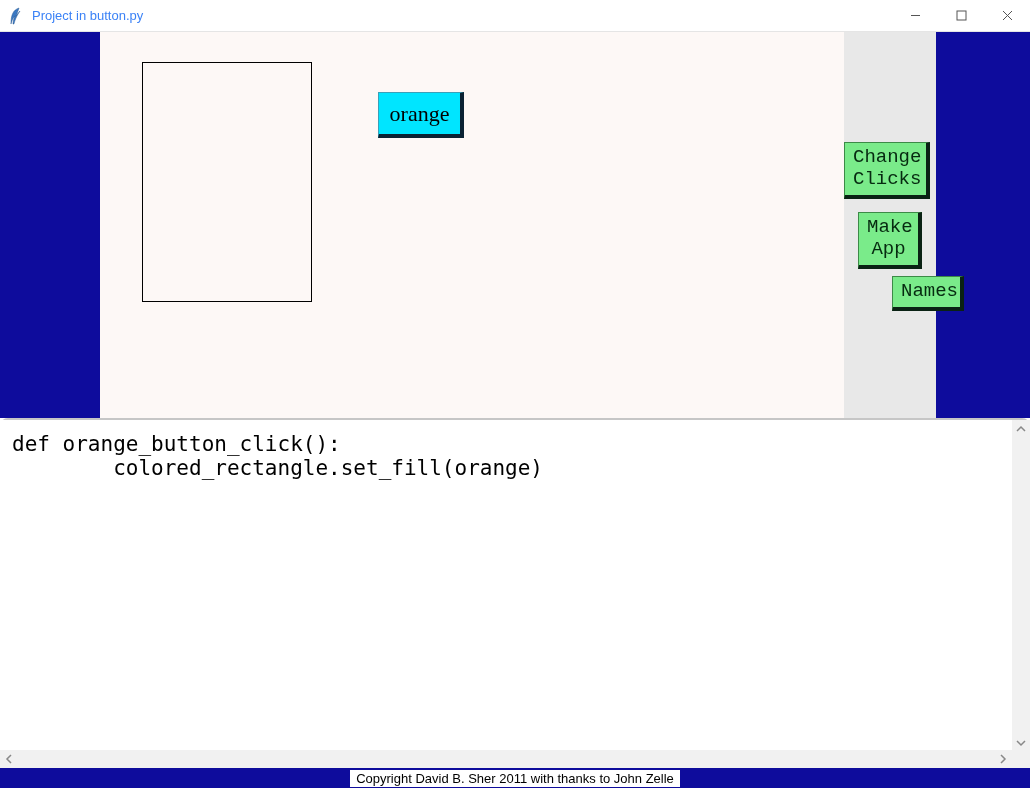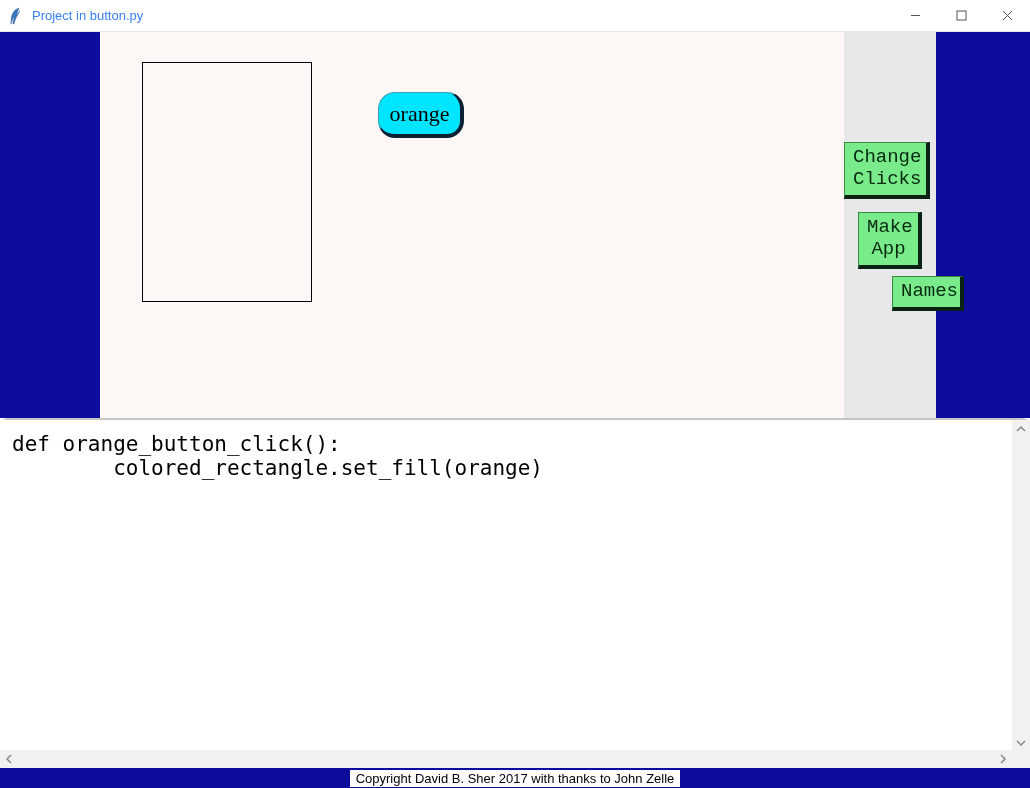--- a/index.html
+++ b/index.html
@@ -81,21 +81,20 @@
     border-top: 1px solid #3aa0b8;
     border-left: 1px solid #3aa0b8;
     border-right: 4px solid #0a2233;
     border-bottom: 4px solid #0a2233;
     display: flex; align-items: center; justify-content: center;
     font-family: Georgia, 'Times New Roman', serif;
     font-size: 22px;
     color: #000;
     padding: 0 10px;
     cursor: pointer;
-    border-radius: 17px;
   }
 
   .side-btn {
     background: #7aeb8a;
     border-top: 1px solid #3c8a47;
     border-left: 1px solid #3c8a47;
     border-right: 4px solid #0a2214;
     border-bottom: 4px solid #0a2214;
     font-family: Consolas, 'Courier New', monospace;
     font-size: 19px;
@@ -253,14 +252,14 @@
             <polyline points="3,1 7,5 3,9" fill="none" stroke="#888" stroke-width="1.5"></polyline>
           </svg>
       </div>
     </div>
     <div class="scroll-corner"></div>
   </div>
 
 </div>
 
 <div class="footer">
-  <div class="footer-inner">Copyright David B. Sher 2017 with thanks to John Zelle</div>
+  <div class="footer-inner">Copyright David B. Sher 2011 with thanks to John Zelle</div>
 </div>
 
 </body></html>

